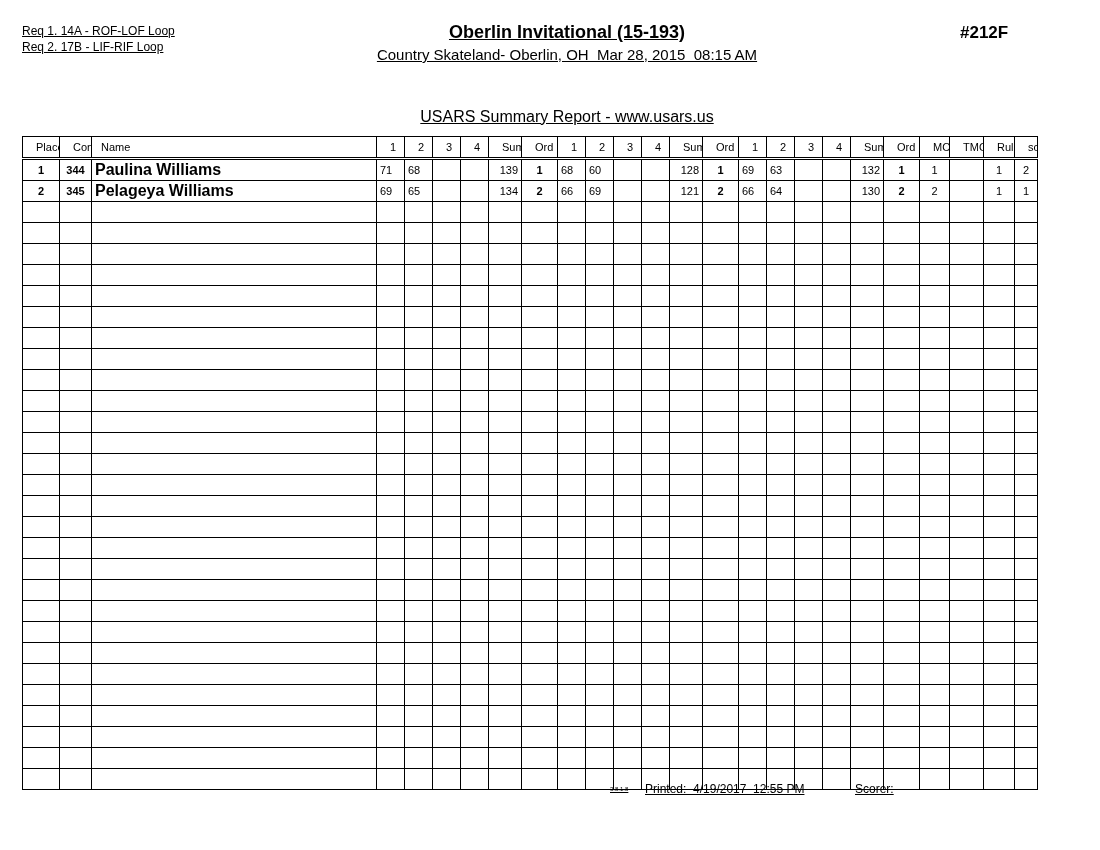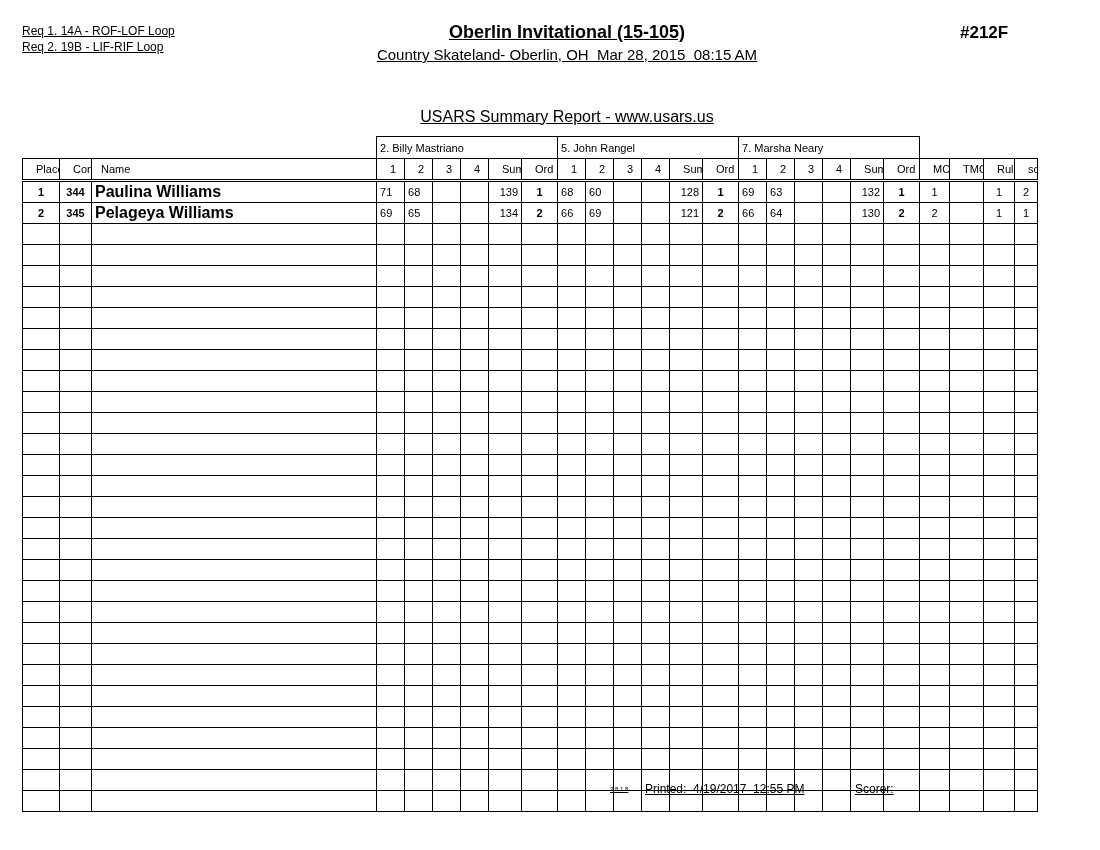--- a/index.html
+++ b/index.html
@@ -48,23 +48,23 @@
   .version { position:absolute; left:610px; top:786px; font-size:6px; }
   .printed { position:absolute; left:645px; top:782px; font-size:12px; }
   .scorer  { position:absolute; left:855px; top:782px; font-size:12px; }
 </style>
 </head>
 <body>
 
 <div class="page">
 
   <div class="req-line req1 pre">Req 1. 14A - ROF-LOF Loop</div>
-  <div class="req-line req2 pre">Req 2. 19B - LIF-RIF Loop</div>
-
-  <div class="center-block title pre">Oberlin Invitational (15-105)</div>
+  <div class="req-line req2 pre">Req 2. 17B - LIF-RIF Loop</div>
+
+  <div class="center-block title pre">Oberlin Invitational (15-193)</div>
   <div class="center-block subtitle pre">Country Skateland- Oberlin, OH  Mar 28, 2015  08:15 AM</div>
   <div class="center-block report pre">USARS Summary Report - www.usars.us</div>
 
   <div class="sheetnum">#212F</div>
 
   <table class="grid">
     <colgroup>
       <col style="width:37px">
         <col style="width:32px">
         <col style="width:285px">
@@ -85,27 +85,20 @@
         <col style="width:28px">
         <col style="width:28px">
         <col style="width:33px">
         <col style="width:36px">
       <col style="width:30px">
         <col style="width:34px">
         <col style="width:31px">
         <col style="width:23px">
     </colgroup>
     <tbody id="grid-body">
-        <tr class="judge-row">
-          <td class="nob" colspan="3"></td>
-          <td class="judgebox" colspan="6">2. Billy Mastriano</td>
-          <td class="judgebox" colspan="6">5. John Rangel</td>
-          <td class="judgebox" colspan="6">7. Marsha  Neary</td>
-          <td class="nob" colspan="4"></td>
-        </tr>
         <tr class="head-row">
           <td>Place</td>
           <td>Cont</td>
           <td class="name-col">Name</td>
           <td>1</td>
           <td>2</td>
           <td>3</td>
           <td>4</td>
           <td>Sum</td>
           <td class="thick">Ord</td>

